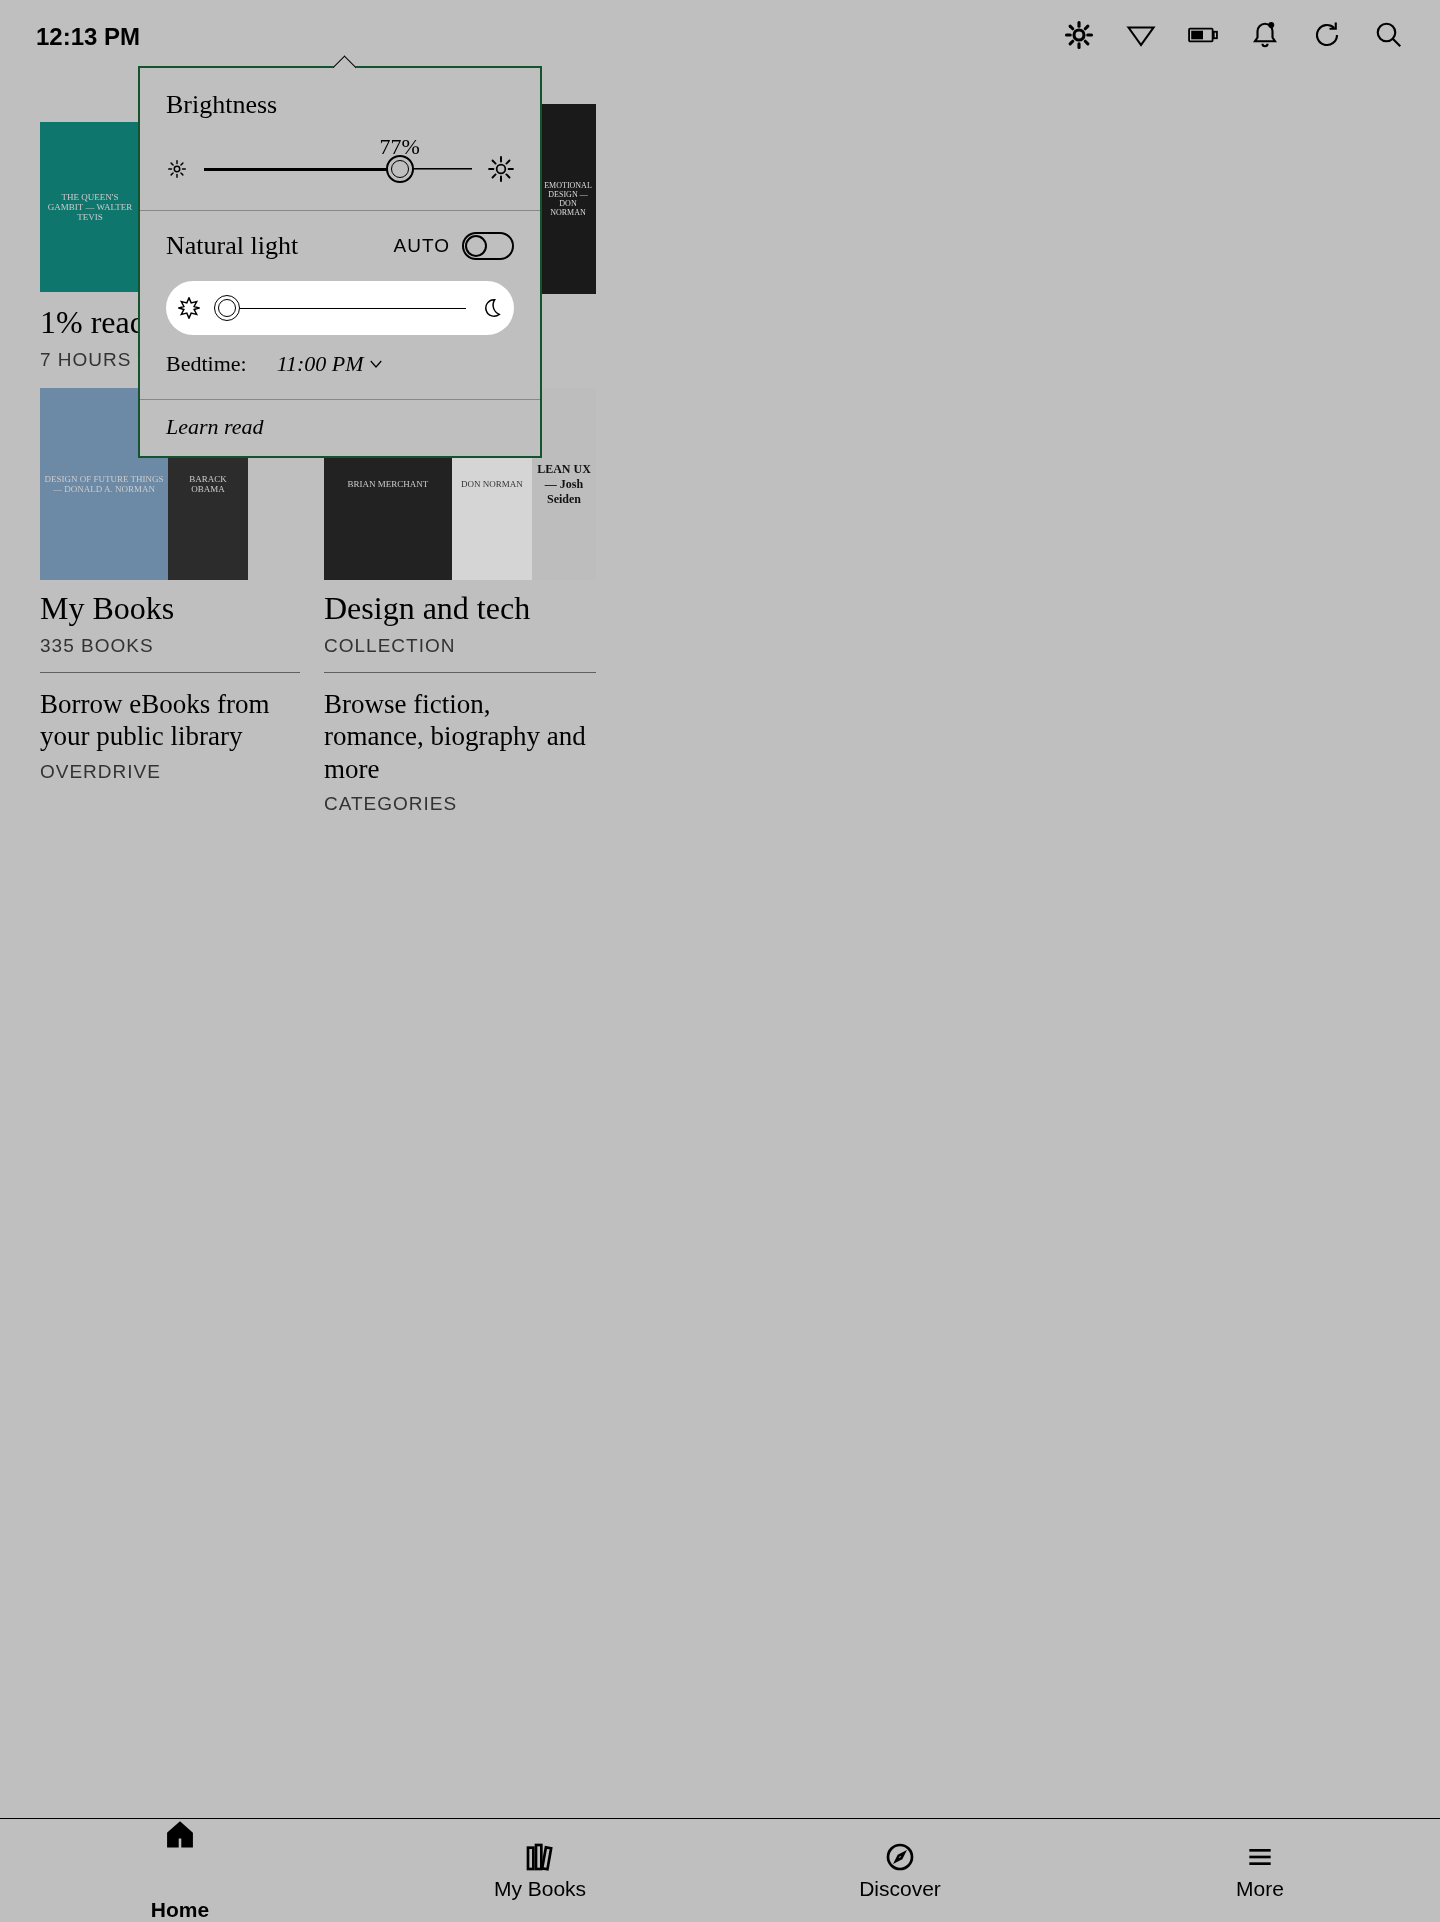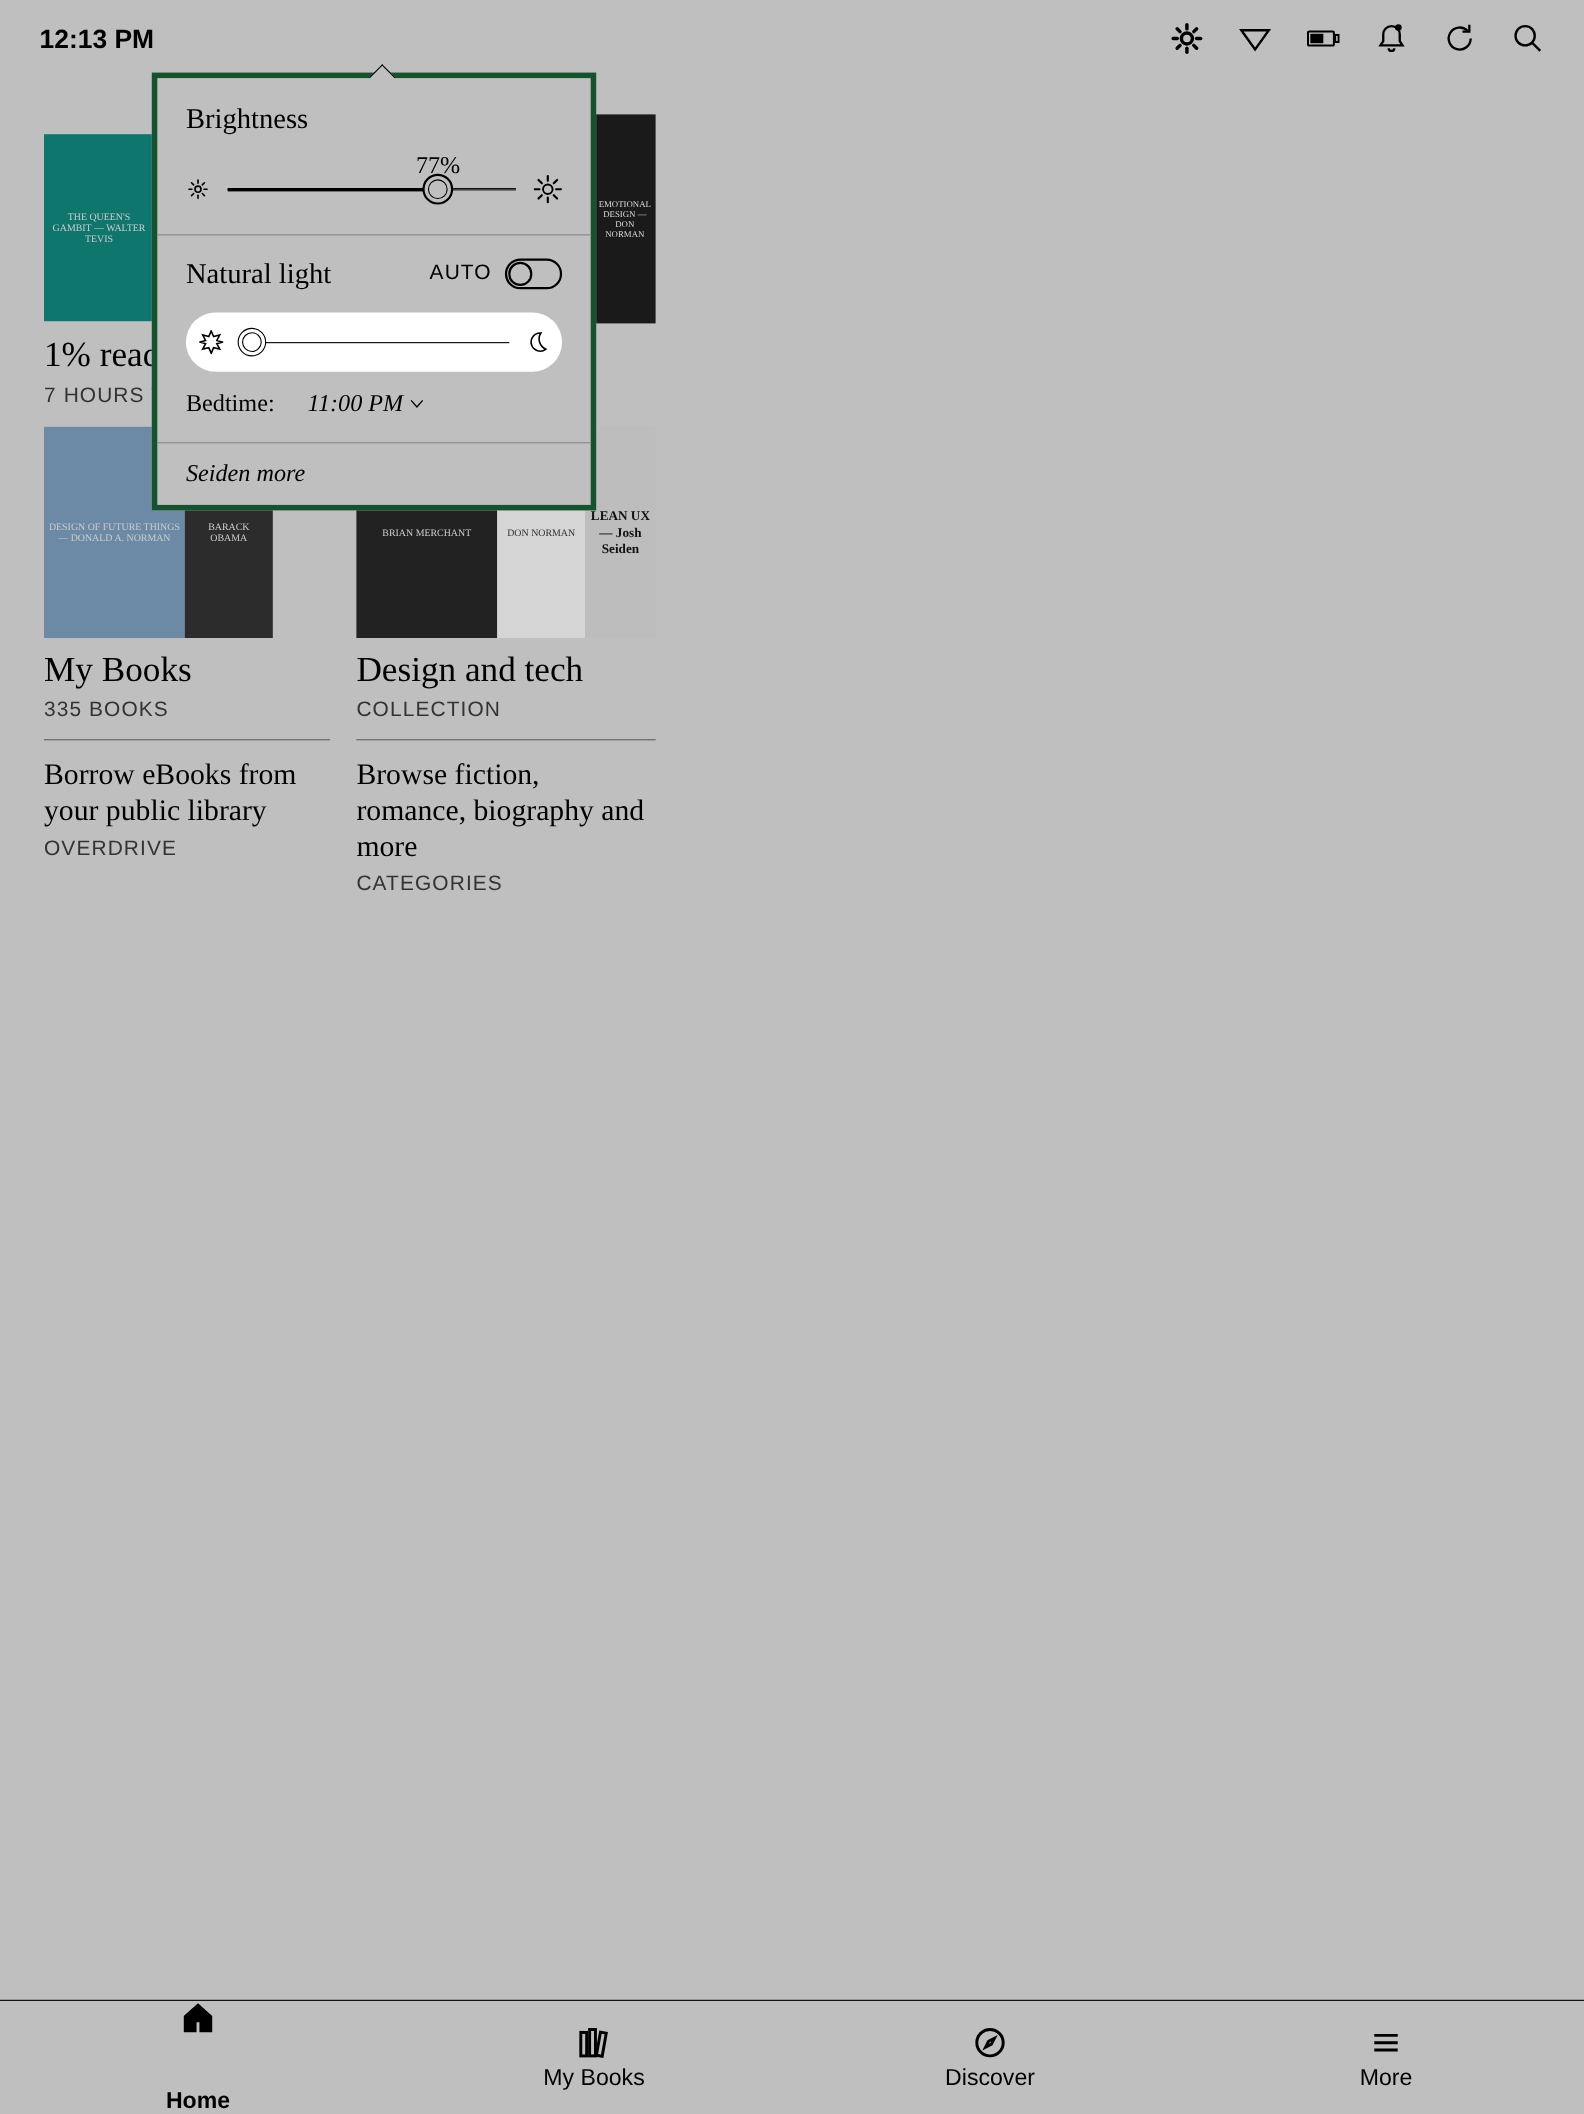--- a/index.html
+++ b/index.html
@@ -23,21 +23,21 @@
   .bottomnav .tab.active .label { font-weight: 700; margin-top: 44px; }
 
   
   .card { position: absolute; }
   .book-cover { width: 132px; height: 192px; background: #444; display: flex; align-items: center; justify-content: center; color: #ccc; font-size: 9px; text-align: center; padding: 4px; }
   .section-title { font-size: 32px; font-weight: 400; font-family: Georgia, serif; }
   .section-sub { font-size: 19px; letter-spacing: 1px; color: #333; margin-top: 8px; }
   .divider { position: absolute; height: 1px; background: #000; opacity: .5; }
 
   
-  .popover { position: absolute; left: 138px; top: 66px; width: 404px; background: #bfbfbf; border: 5px solid #14532d; }
+  .popover { position: absolute; left: 138px; top: 66px; width: 404px; background: #bfbfbf; border: 2px solid #14532d; }
   .popover::before {
     content: ""; position: absolute; top: -9px; left: 196px; width: 16px; height: 16px;
     background: #bfbfbf; border-left: 1px solid #000; border-top: 1px solid #000;
     transform: rotate(45deg);
   }
   .pop-pad { padding: 22px 26px; }
   .pop-title { font-size: 26px; font-family: Georgia, serif; }
   .pop-row { display: flex; align-items: center; justify-content: space-between; }
   .pop-hr { border: none; border-top: 1px solid #888; margin: 0; }
 
@@ -264,21 +264,21 @@
         <svg class="ic" style="width:18px;height:18px;" viewBox="0 0 24 24">
             <polyline points="5 8 12 16 19 8"></polyline>
           </svg>
       </span>
     </div>
   </div>
 
   <hr class="pop-hr">
 
   <div class="pop-pad" style="padding-top:14px; padding-bottom:16px;">
-    <a class="learn">Seiden more</a>
+    <a class="learn">Learn read</a>
   </div>
 </div>
 
 <div class="bottomnav sans">
   <div class="tab active">
     <svg class="home-glyph" viewBox="0 0 24 24">
         <path d="M3 11 L12 3 L21 11 V21 H14 V14 H10 V21 H3 Z"></path>
       </svg>
     <span class="label">Home</span>
   </div>

